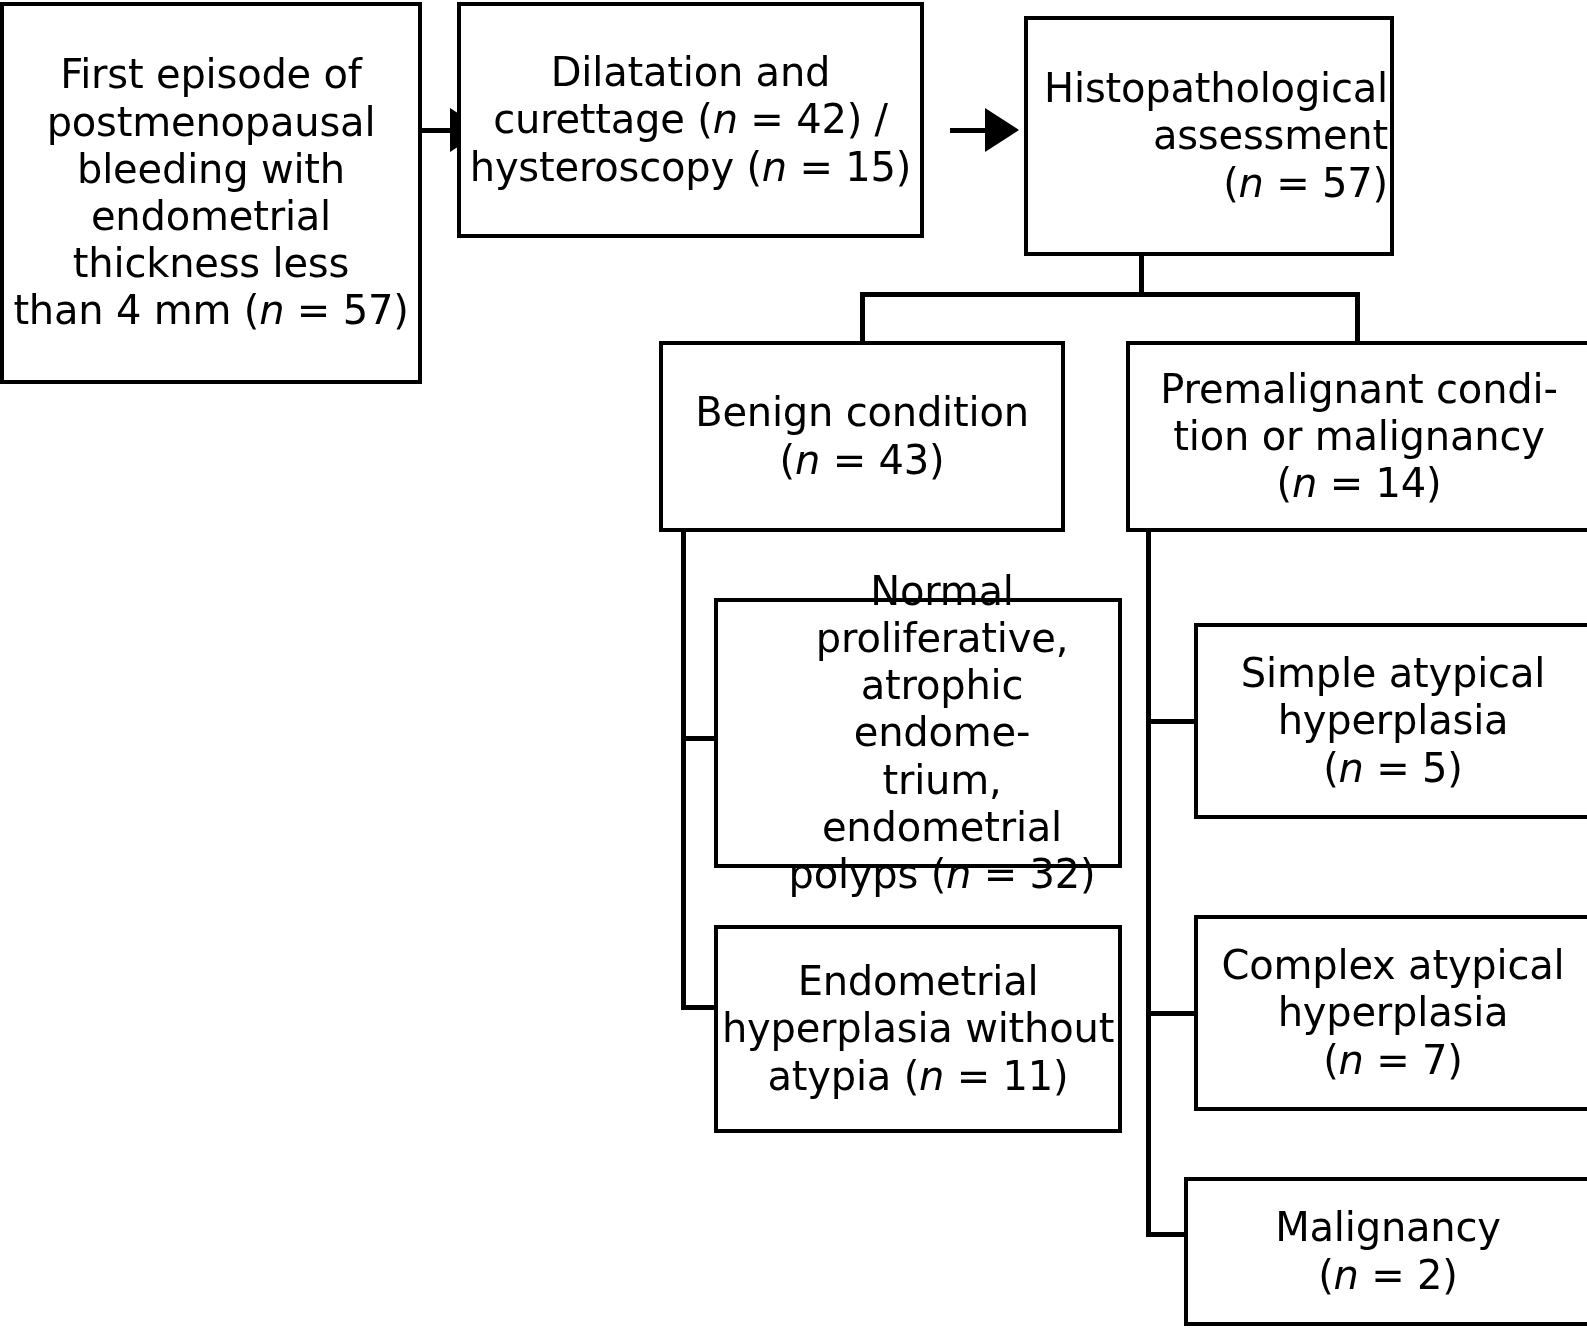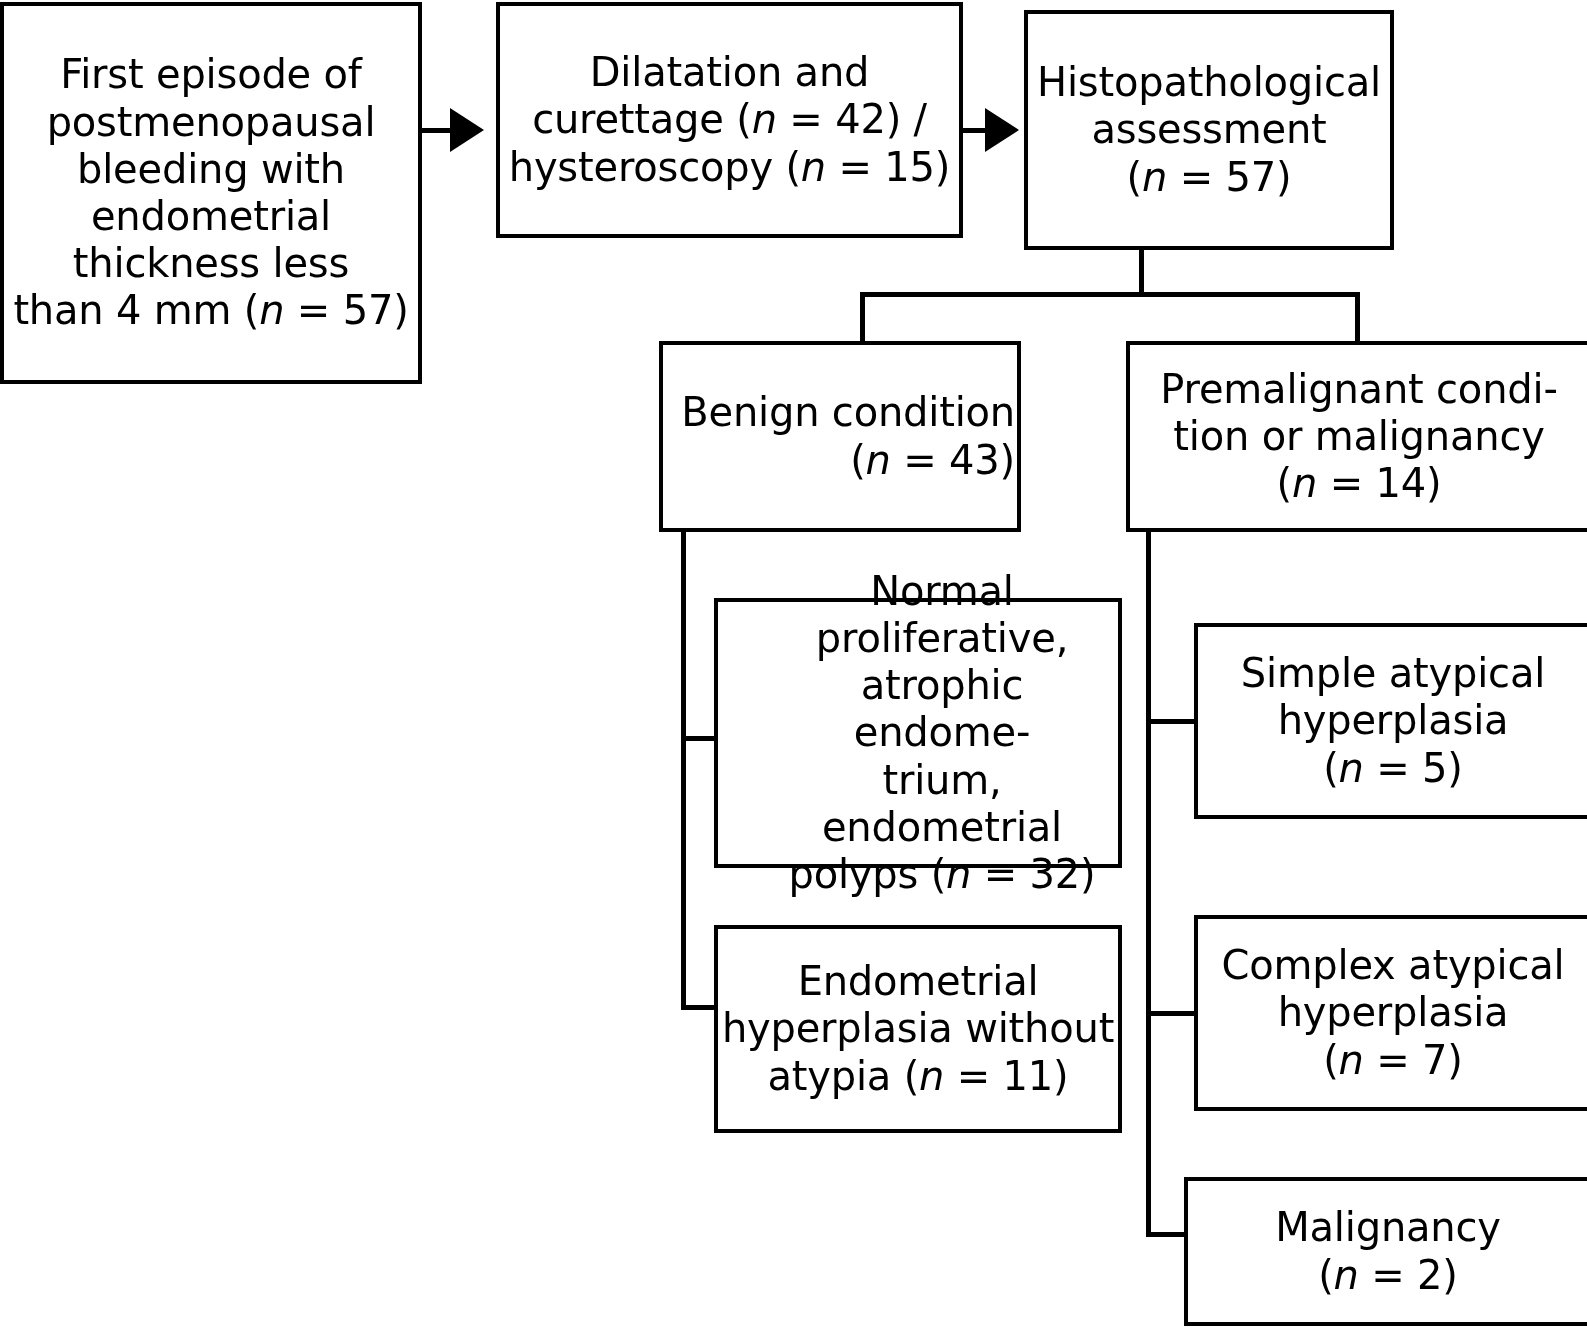--- a/index.html
+++ b/index.html
@@ -79,29 +79,29 @@
 
   <div class="ln" style="left:1146px; top:528px; width:5px; height:709px;"></div>
   <div class="ln" style="left:1146px; top:719px; width:52px; height:5px;"></div>
   <div class="ln" style="left:1146px; top:1011px; width:52px; height:5px;"></div>
   <div class="ln" style="left:1146px; top:1232px; width:52px; height:5px;"></div>
 
   <div class="node" style="left:0px; top:2px; width:422px; height:382px;">
     <span class="txt">First episode of<br>postmenopausal<br>bleeding with<br>endometrial<br>thickness less<br>than 4 mm (<em>n</em> = 57)</span>
   </div>
 
-  <div class="node" style="left:496px; top:2px; width:467px; height:236px;justify-content:center;">
+  <div class="node" style="left:457px; top:2px; width:467px; height:236px;justify-content:center;">
     <span class="txt">Dilatation and<br>curettage (<em>n</em> = 42) /<br>hysteroscopy (<em>n</em> = 15)</span>
   </div>
 
-  <div class="node" style="left:1024px; top:10px; width:370px; height:240px;">
+  <div class="node" style="left:1024px; top:16px; width:370px; height:240px;text-align:right;">
     <span class="txt">Histopathological<br>assessment<br>(<em>n</em> = 57)</span>
   </div>
 
-  <div class="node overlap" style="left:659px; top:341px; width:362px; height:191px;text-align:right;">
+  <div class="node overlap" style="left:659px; top:341px; width:406px; height:191px;">
     <span class="txt">Benign condition<br>(<em>n</em> = 43)</span>
   </div>
 
   <div class="node overlap" style="left:1126px; top:341px; width:466px; height:191px;">
     <span class="txt">Premalignant condi-<br>tion or malignancy<br>(<em>n</em> = 14)</span>
   </div>
 
   <div class="node overlap" style="left:714px; top:598px; width:408px; height:270px;padding-left:48px;">
     <span class="txt">Normal proliferative,<br>atrophic endome-<br>trium, endometrial<br>polyps (<em>n</em> = 32)</span>
   </div>

